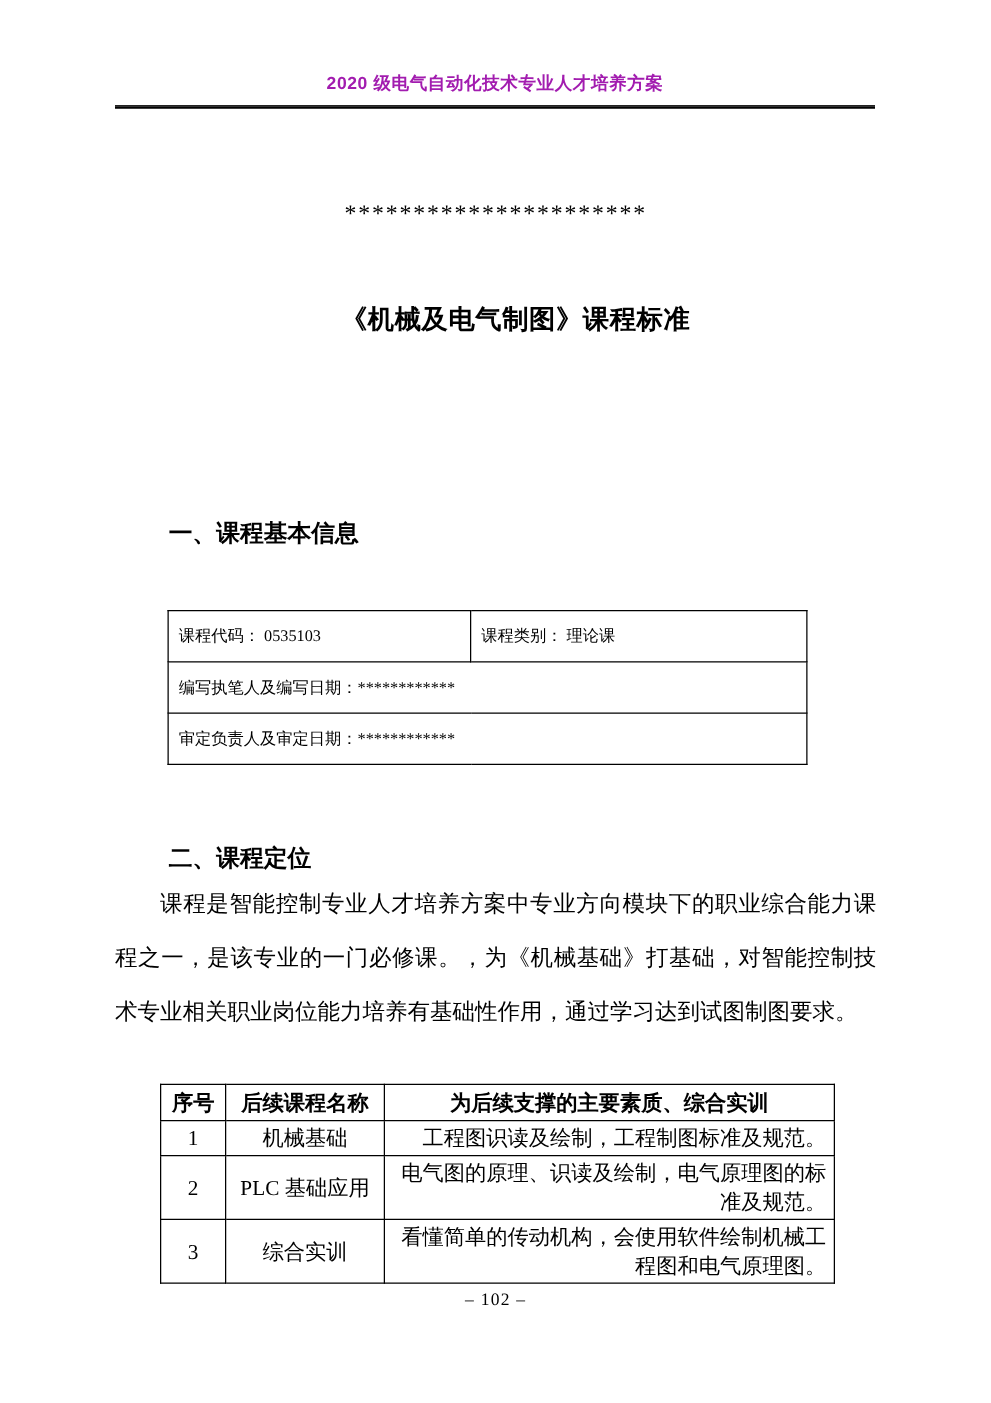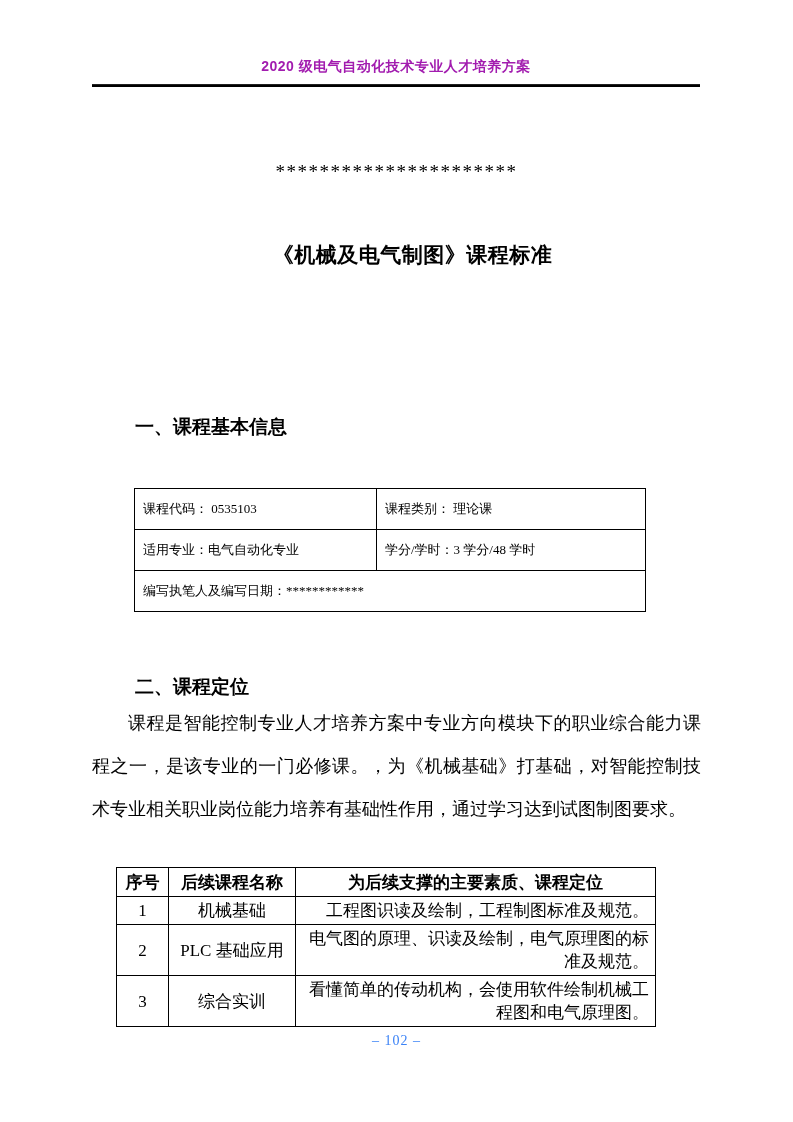--- a/index.html
+++ b/index.html
@@ -92,21 +92,21 @@
     font-size: 18px;
     line-height: 43px;
     text-align: justify;
     text-indent: 36px;
     font-family: Liberation Serif, serif;
   }
 
   
   .follow-table {
     position: absolute;
-    top: 867px; left: 116px; width: 539px;
+    top: 867px; left: 128px; width: 539px;
     table-layout: fixed;
     font-size: 17px;
     padding-left: 28px;
   }
   .follow-table col.c1 { width: 52px; }
   .follow-table col.c2 { width: 127px; }
   .follow-table col.c3 { width: 360px; }
   .follow-table th, .follow-table td {
     border: 1px solid #000;
     vertical-align: middle;
@@ -123,21 +123,21 @@
   .follow-table td.num, .follow-table td.course { text-align: center; }
   .follow-table td.desc { text-align: right; padding: 2px 6px; }
 
   
   .doc-footer {
     position: absolute;
     top: 1033px; left: 0; width: 100%;
     text-align: center;
     font-size: 14px;
     letter-spacing: 1px;
-    color: #3b82f6;
+    color: #000000;
   }
 </style>
 </head>
 <body>
 
 <div class="page">
 
   <div class="doc-header">2020 级电气自动化技术专业人才培养方案</div>
   <div class="header-rule"></div>
 
@@ -151,44 +151,43 @@
     <colgroup>
         <col class="c1">
         <col class="c2">
       </colgroup>
     <tbody>
       <tr>
         <td>课程代码：  0535103</td>
         <td>课程类别：  理论课</td>
       </tr>
       <tr>
-        <td>适用专业：电气自动化专业</td>
-        <td>学分/学时：3 学分/48 学时</td>
-      </tr>
-      <tr>
         <td colspan="2">编写执笔人及编写日期：************</td>
+      </tr>
+      <tr>
+        <td colspan="2">审定负责人及审定日期：************</td>
       </tr>
     </tbody>
   </table>
 
   <div class="sec-heading positioning">二、课程定位</div>
 
   <div class="body-paragraph">课程是智能控制专业人才培养方案中专业方向模块下的职业综合能力课程之一，是该专业的一门必修课。，为《机械基础》打基础，对智能控制技术专业相关职业岗位能力培养有基础性作用，通过学习达到试图制图要求。</div>
 
   <table class="follow-table">
     <colgroup>
         <col class="c1">
         <col class="c2">
         <col class="c3">
       </colgroup>
     <thead>
       <tr>
         <th>序号</th>
         <th>后续课程名称</th>
-        <th>为后续支撑的主要素质、课程定位</th>
+        <th>为后续支撑的主要素质、综合实训</th>
       </tr>
     </thead>
     <tbody>
       <tr>
         <td class="num">1</td>
         <td class="course">机械基础</td>
         <td class="desc">工程图识读及绘制，工程制图标准及规范。</td>
       </tr>
       <tr>
         <td class="num">2</td>

